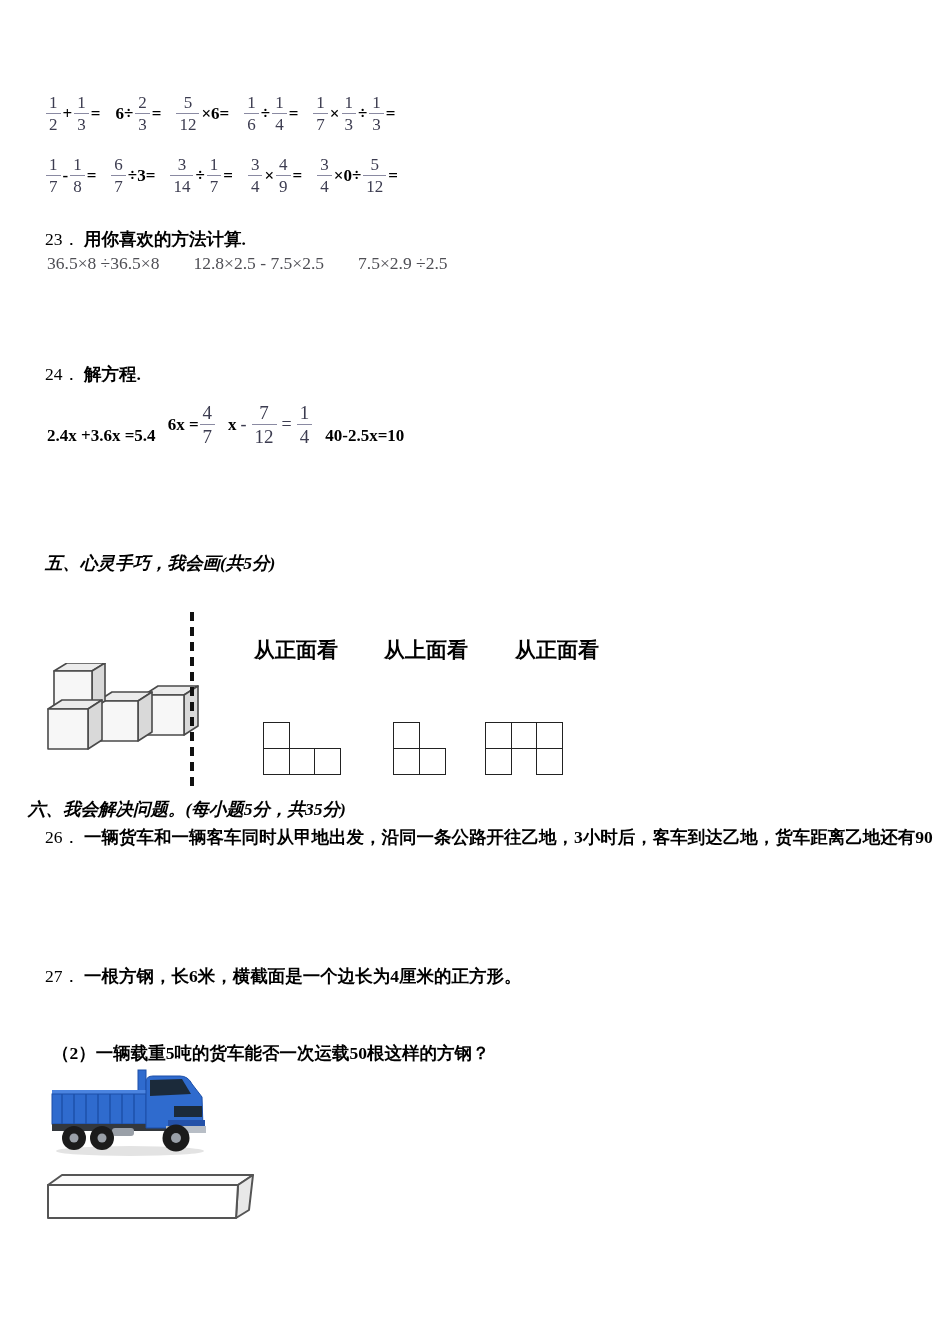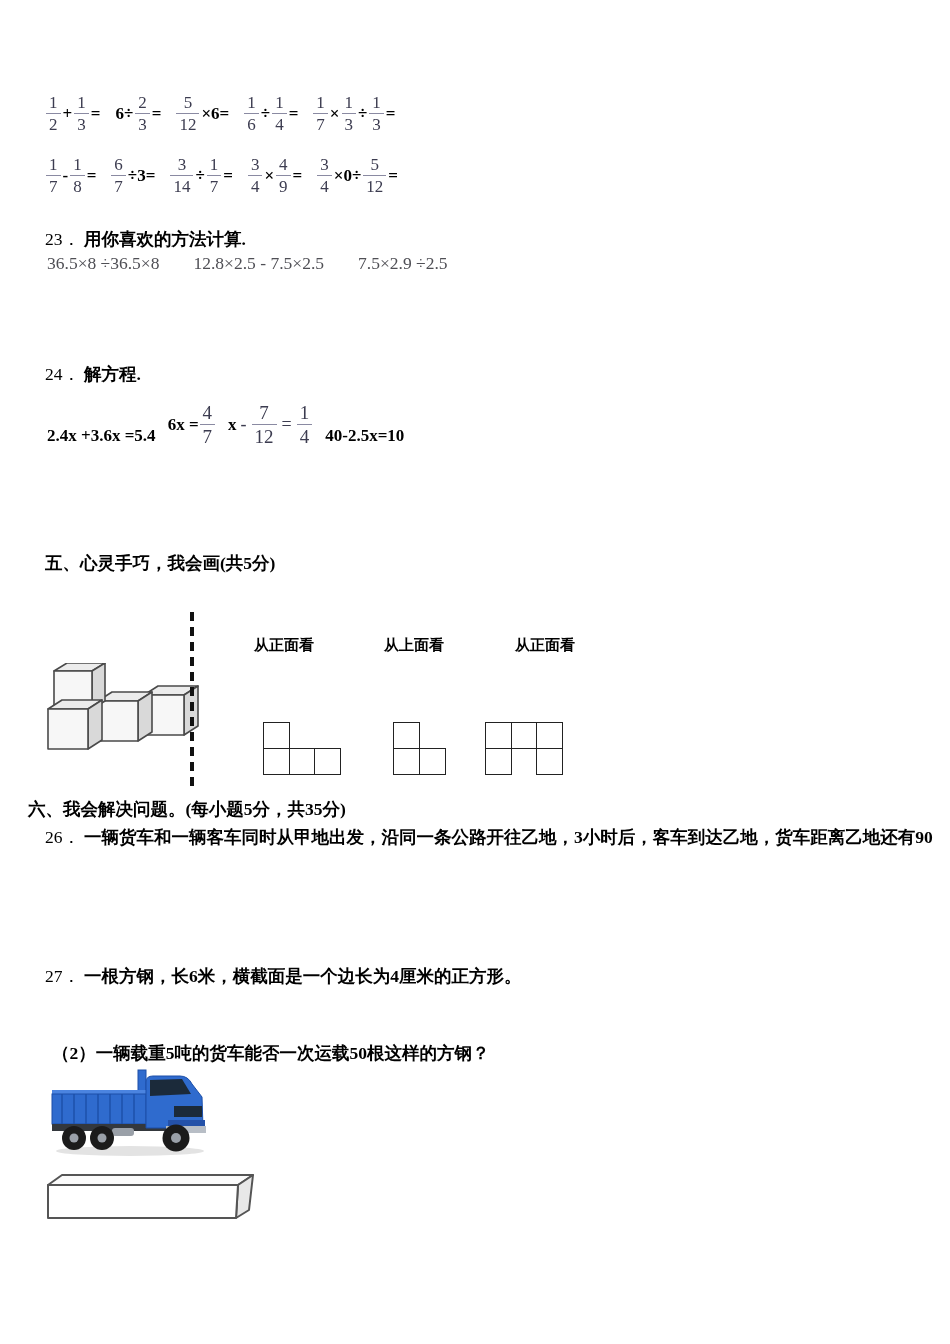--- a/index.html
+++ b/index.html
@@ -25,31 +25,31 @@
   .qnum  { margin-right:4px; }
   .qtitle, .qtext { font-weight:bold; }
   .q23h { left:45px; top:227px; }
   .q24h { left:45px; top:362px; }
   .q25line { left:45px; top:578px; }
   .q26a { left:45px; top:825px;text-align:center; }
   .q26b { left:45px; top:862px; }
   .q27line { left:45px; top:964px; }
   .q27s1 { left:52px; top:1006px; }
   .q27s2 { left:52px; top:1041px; }
-  .sec { position:absolute; font-weight:bold; font-size:17.5px; white-space:nowrap; }
+  .sec { position:absolute; font-weight:bold; font-size:17.5px; white-space:nowrap;font-style:italic; }
   .s5 { left:45px; top:551px; }
   .s6 { left:28px; top:797px; }
   
   .exprrow { position:absolute; display:flex; gap:34px; color:#4f4f55; font-size:17.5px; white-space:nowrap; }
   .q23e { left:47px; top:253px; }
   
   .eqrow { position:absolute; display:flex; align-items:flex-end; gap:12px; height:52px; }
   .q24e { left:47px; top:394px; }
   
-  .vlabel { position:absolute; font-weight:bold; font-size:15px; white-space:nowrap; }
+  .vlabel { position:absolute; font-weight:bold; font-size:21px; white-space:nowrap; }
   .l1 { left:254px; top:636px; }
   .l2 { left:384px; top:636px; }
   .l3 { left:515px; top:636px; }
   .vgrid { position:absolute; width:82px; height:54px; }
   .g1 { left:263px; top:722px; }
   .g2 { left:393px; top:722px; }
   .g3 { left:485px; top:722px; }
   .gcell { position:absolute; width:27px; height:27px; box-sizing:border-box;
            border:1.6px solid #222; background:#fff; }
   

